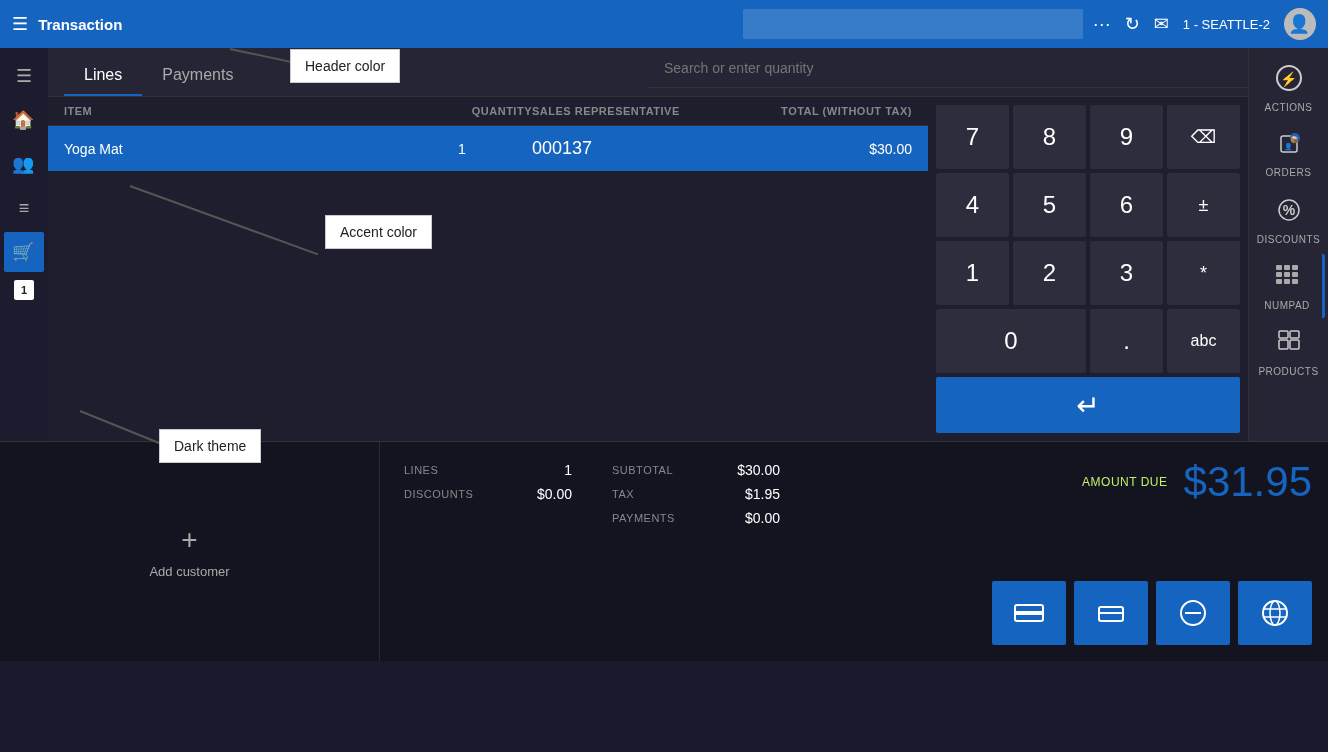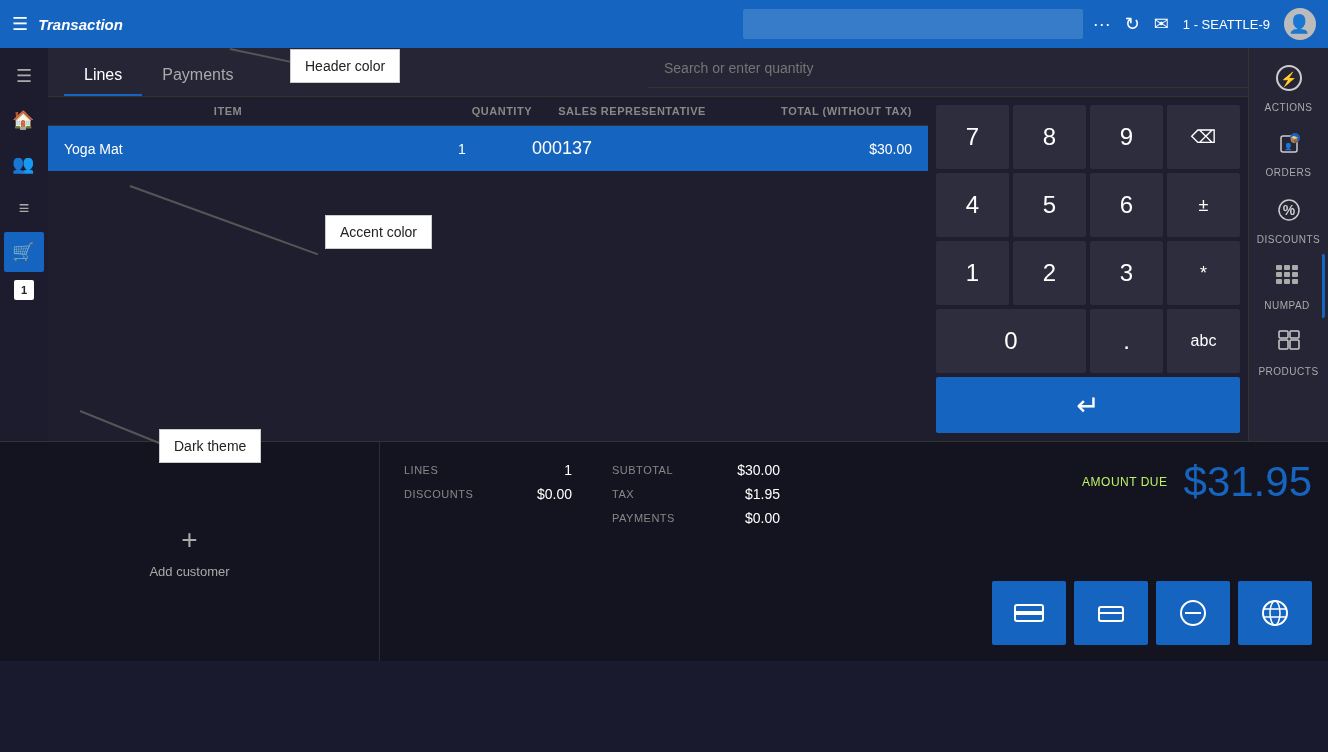--- a/index.html
+++ b/index.html
@@ -8,21 +8,21 @@
     
     .top-bar {
       background: #1565c0;
       height: 48px;
       display: flex;
       align-items: center;
       padding: 0 12px;
       gap: 10px;
       flex-shrink: 0;
     }
-    .top-bar-title { font-size: 15px; font-weight: 600; color: #fff; flex: 1; font-style: italic; }
+    .top-bar-title { font-size: 15px; font-weight: 600; color: #fff; flex: 1; }
     .top-bar-search {
       background: rgba(255,255,255,0.15);
       border: none;
       border-radius: 2px;
       height: 30px;
       width: 340px;
       color: #fff;
       padding: 0 10px;
       font-size: 13px;
     }
@@ -115,21 +115,21 @@
       display: grid;
       grid-template-columns: 1fr 140px 200px 180px;
       padding: 8px 16px;
       font-size: 11px;
       font-weight: 600;
       color: #888;
       letter-spacing: 0.5px;
       border-bottom: 1px solid #333;
       background: #1e1e2e;
     }
-    .table-header span { text-transform: uppercase; text-align: center; }
+    .table-header span { text-transform: uppercase; }
 
     
     .table-rows { flex: 1; overflow-y: auto; }
     .table-row {
       display: grid;
       grid-template-columns: 1fr 140px 200px 180px;
       padding: 12px 16px;
       align-items: center;
       cursor: pointer;
     }
@@ -276,21 +276,21 @@
 <div class="pos-wrapper">
 
   <div class="top-bar">
     <span class="top-bar-icon">☰</span>
     <span class="top-bar-title">Transaction</span>
     <input class="top-bar-search" type="text" style="">
     <div class="top-bar-icons">
       <span class="top-bar-icon">···</span>
       <span class="top-bar-icon">↻</span>
       <span class="top-bar-icon">✉</span>
-      <span class="top-bar-location">1 - SEATTLE-9</span>
+      <span class="top-bar-location">1 - SEATTLE-2</span>
       <div class="top-bar-avatar">👤</div>
     </div>
   </div>
 
   <div class="main-layout">
 
     <div class="left-sidebar">
       <div class="sidebar-icon">☰</div>
       <div class="sidebar-icon">🏠</div>
       <div class="sidebar-icon">👥</div>

